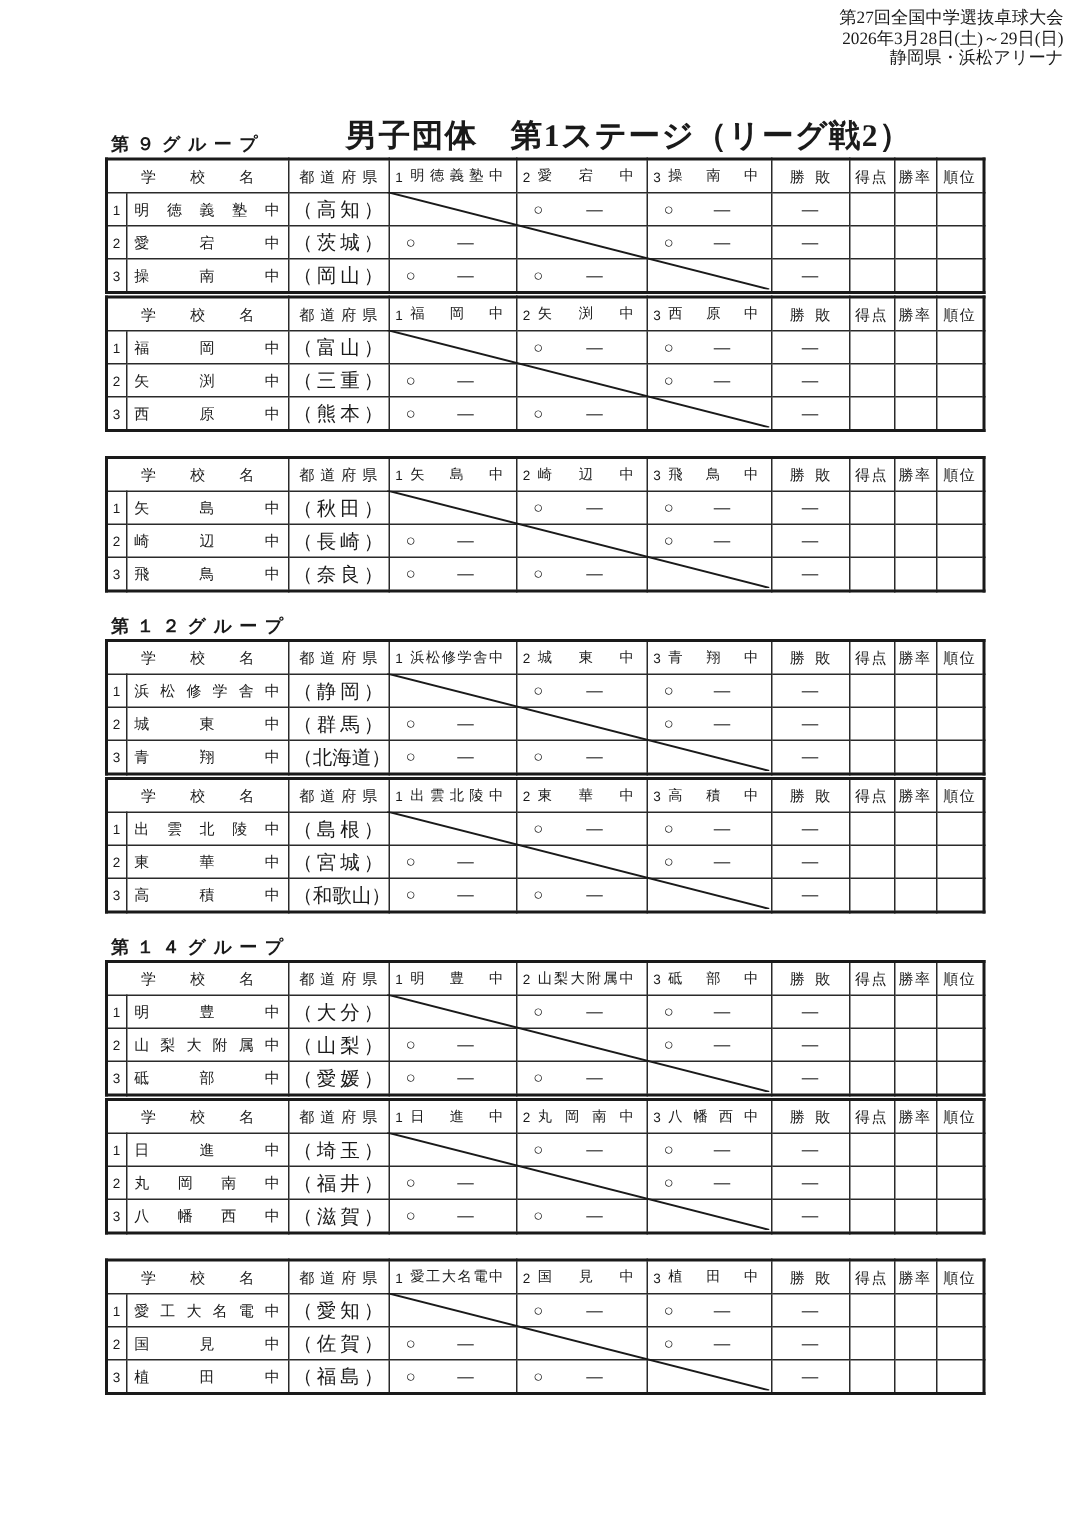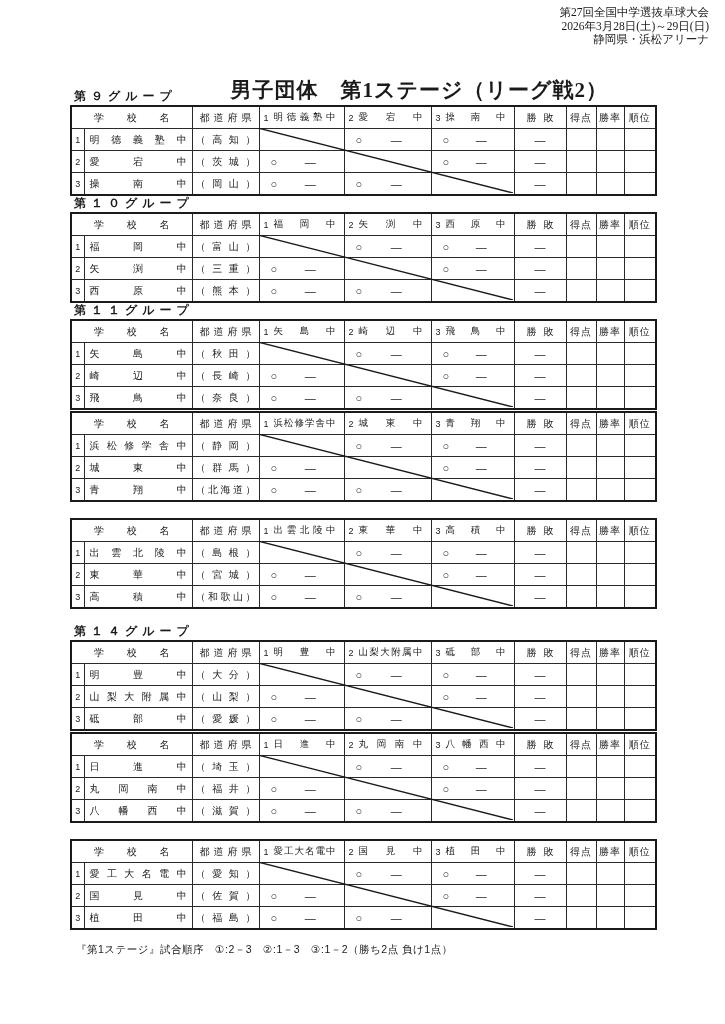--- a/index.html
+++ b/index.html
@@ -50,21 +50,21 @@
   .th-wl{padding:0 12px;}
   .th-sm{text-align:center;font-size:9.5px;letter-spacing:1px;}
 
   .opp{vertical-align:middle;}
   .opp-in{display:flex;align-items:center;padding:0 8px 0 4px;}
   .opp-no{font-size:9px;width:10px;flex:0 0 auto;text-align:left;}
   .opp-name{flex:1;text-align:justify;text-align-last:justify;font-size:9.5px;}
 
   .td-no{text-align:center;font-size:9px;}
   .td-name{padding:0 5px;}
-  .td-pref{padding:0 3px;font-size:10px;}
+  .td-pref{padding:0 3px;font-size:13px;}
 
   .td-match .m-in{display:flex;align-items:center;height:21px;}
   .mark-circle{margin-left:11px;font-size:11px;flex:0 0 auto;}
   .mark-dash{flex:1;text-align:center;font-size:11px;}
   .td-wl{text-align:center;font-size:11px;}
 
   .diag{position:absolute;left:188px;top:23px;width:255px;height:65px;pointer-events:none;}
   .diag line{stroke:#1a1a1a;stroke-width:1.3;vector-effect:non-scaling-stroke;}
 
   
@@ -198,21 +198,20 @@
         </tr>
       </tbody>
           </table>
       <svg class="diag" viewBox="0 0 100 100" preserveAspectRatio="none">
         <line x1="0" y1="0" x2="100" y2="100"></line>
       </svg>
     </div>
   </section>
 
   <section class="group">
-    <div class="group-label">第１０グループ</div>
     <div class="tbl-wrap">
       <table>
         <colgroup>
           <col style="width:13px">
               <col style="width:108px">
               <col style="width:67px">
           <col style="width:85px">
               <col style="width:87px">
               <col style="width:83px">
           <col style="width:52px">
@@ -315,21 +314,20 @@
         </tr>
       </tbody>
           </table>
       <svg class="diag" viewBox="0 0 100 100" preserveAspectRatio="none">
         <line x1="0" y1="0" x2="100" y2="100"></line>
       </svg>
     </div>
   </section>
 
   <section class="group">
-    <div class="group-label">第１１グループ</div>
     <div class="tbl-wrap">
       <table>
         <colgroup>
           <col style="width:13px">
               <col style="width:108px">
               <col style="width:67px">
           <col style="width:85px">
               <col style="width:87px">
               <col style="width:83px">
           <col style="width:52px">
@@ -432,20 +430,21 @@
         </tr>
       </tbody>
           </table>
       <svg class="diag" viewBox="0 0 100 100" preserveAspectRatio="none">
         <line x1="0" y1="0" x2="100" y2="100"></line>
       </svg>
     </div>
   </section>
 
   <section class="group">
+    <div class="group-label">第１２グループ</div>
     <div class="tbl-wrap">
       <table>
         <colgroup>
           <col style="width:13px">
               <col style="width:108px">
               <col style="width:67px">
           <col style="width:85px">
               <col style="width:87px">
               <col style="width:83px">
           <col style="width:52px">
@@ -1013,14 +1012,13 @@
         </tr>
       </tbody>
           </table>
       <svg class="diag" viewBox="0 0 100 100" preserveAspectRatio="none">
         <line x1="0" y1="0" x2="100" y2="100"></line>
       </svg>
     </div>
   </section>
 </div>
 
-  <div class="footer">『第1ステージ』試合順序　①:2－3　②:1－3　③:1－2（勝ち2点 負け1点）</div>
 </div>
 
 </body></html>

